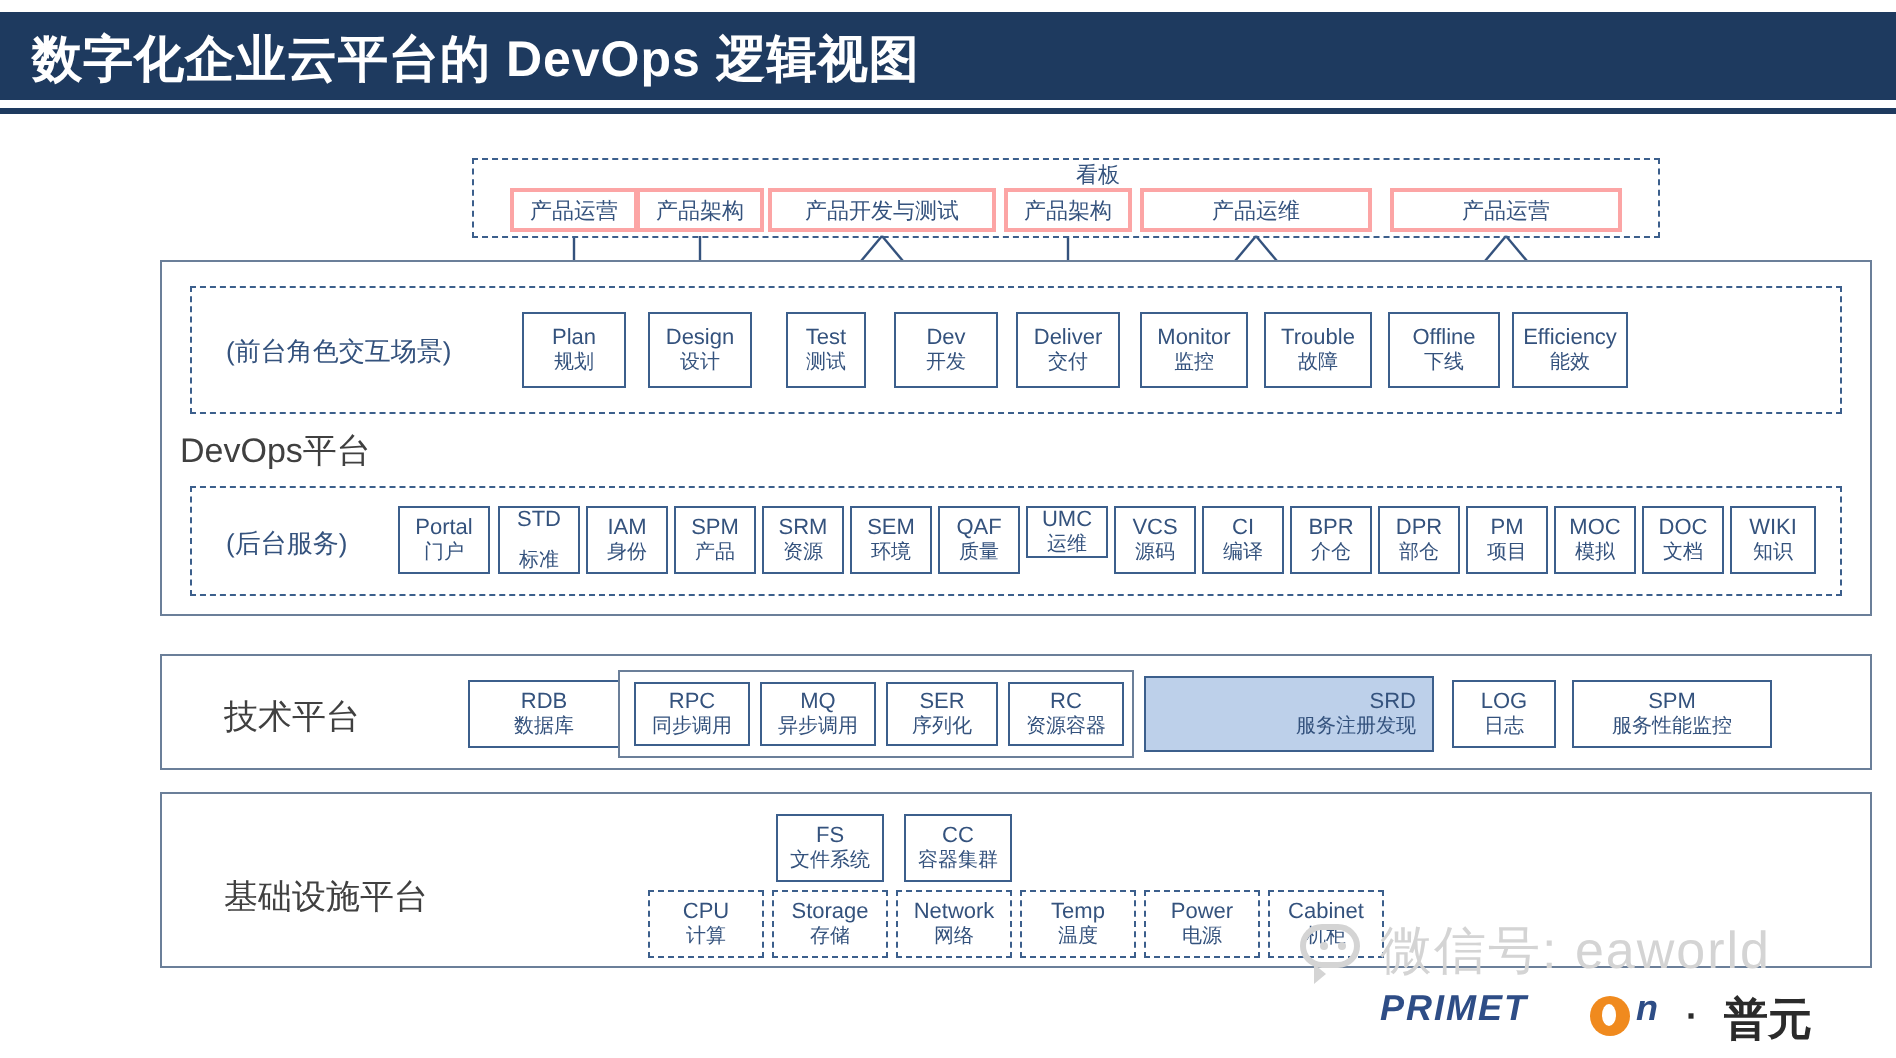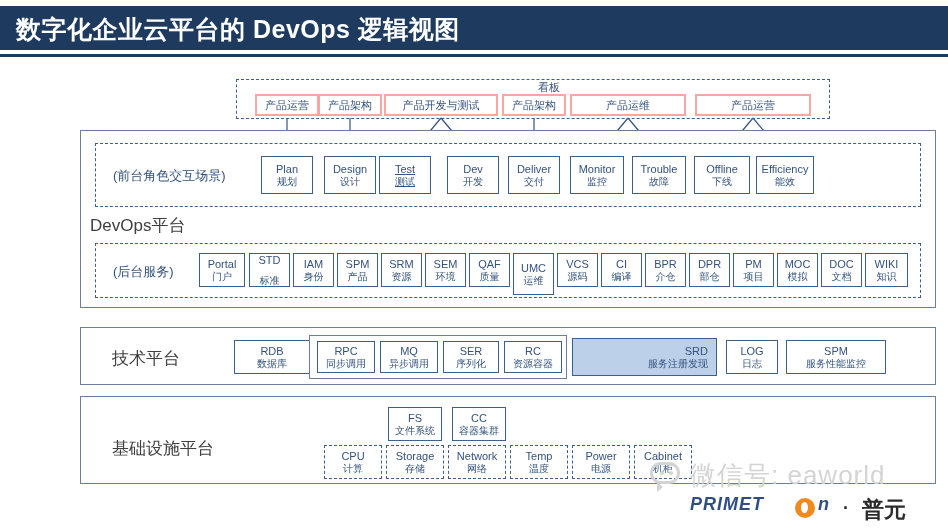--- a/index.html
+++ b/index.html
@@ -135,21 +135,21 @@
 <div class="sub-label" style="left:113px;top:167px;">(前台角色交互场景)</div>
 
 <div class="box" style="left:261px;top:156px;width:52px;height:38px;">
   <span class="en">Plan</span>
   <span class="cn">规划</span>
 </div>
 <div class="box" style="left:324px;top:156px;width:52px;height:38px;">
   <span class="en">Design</span>
   <span class="cn">设计</span>
 </div>
-<div class="box" style="left:379px;top:156px;width:52px;height:38px;text-decoration:underline;">
+<div class="box" style="left:393px;top:156px;width:40px;height:38px;">
   <span class="en">Test</span>
   <span class="cn">测试</span>
 </div>
 <div class="box" style="left:447px;top:156px;width:52px;height:38px;">
   <span class="en">Dev</span>
   <span class="cn">开发</span>
 </div>
 <div class="box" style="left:508px;top:156px;width:52px;height:38px;">
   <span class="en">Deliver</span>
   <span class="cn">交付</span>
@@ -197,21 +197,21 @@
   <span class="cn">资源</span>
 </div>
 <div class="box" style="left:425px;top:253px;width:41px;height:34px;">
   <span class="en">SEM</span>
   <span class="cn">环境</span>
 </div>
 <div class="box" style="left:469px;top:253px;width:41px;height:34px;">
   <span class="en">QAF</span>
   <span class="cn">质量</span>
 </div>
-<div class="box" style="left:513px;top:253px;width:41px;height:42px;">
+<div class="box" style="left:513px;top:253px;width:41px;height:26px;">
   <span class="en">UMC</span>
   <span class="cn">运维</span>
 </div>
 <div class="box" style="left:557px;top:253px;width:41px;height:34px;">
   <span class="en">VCS</span>
   <span class="cn">源码</span>
 </div>
 <div class="box" style="left:601px;top:253px;width:41px;height:34px;">
   <span class="en">CI</span>
   <span class="cn">编译</span>

